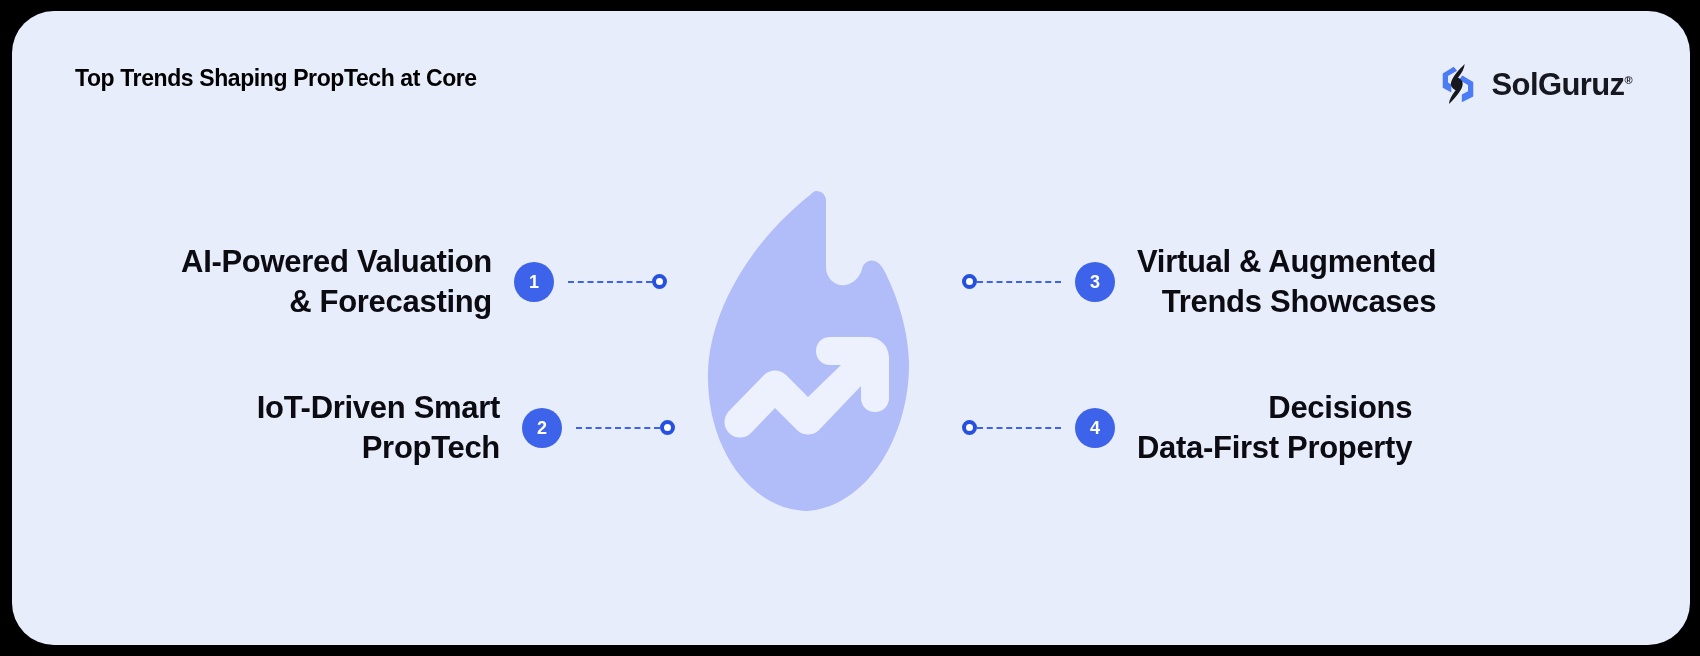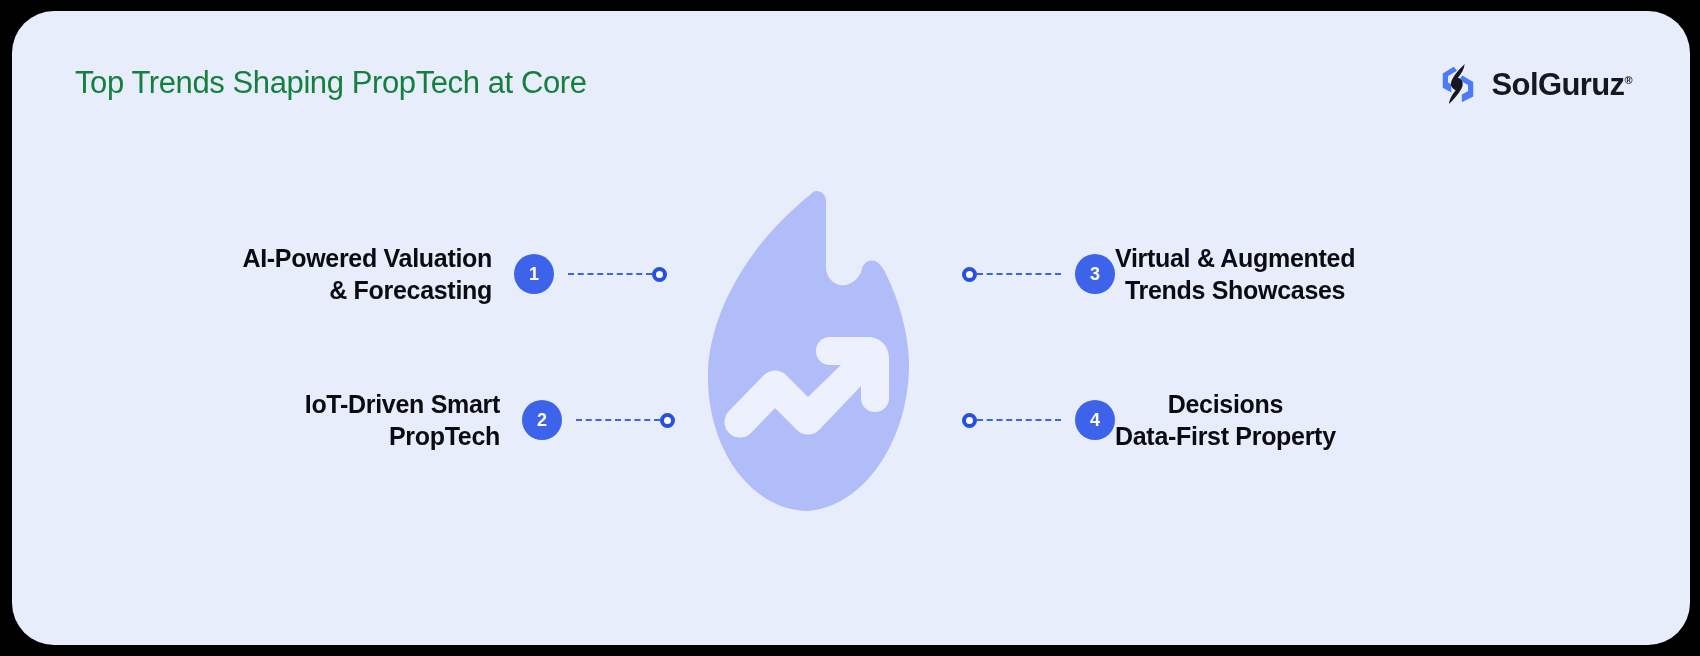--- a/index.html
+++ b/index.html
@@ -26,23 +26,23 @@
     width: 1678px;
     height: 634px;
     background: #E8EDFC;
     border-radius: 42px;
     overflow: hidden;
   }
   .title {
     position: absolute;
     left: 63px;
     top: 54px;
-    font-size: 31px;
-    font-weight: normal;
-    color: #15803d;
+    font-size: 23px;
+    font-weight: bold;
+    color: #000000;
     letter-spacing: -0.4px;
     white-space: nowrap;
   }
   
   .logo {
     position: absolute;
     right: 58px;
     top: 52px;
     display: flex;
     align-items: center;
@@ -83,28 +83,28 @@
   }
   .row-left  { justify-content: flex-end; }
   .row-right { justify-content: flex-start; }
 
   .row1-left  { left: 130px;  top: 231px; width: 525px; }
   .row2-left  { left: 138px;  top: 377px; width: 525px; }
   .row1-right { left: 950px;  top: 231px; width: 530px; }
   .row2-right { left: 950px;  top: 377px; width: 530px; }
 
   .label {
-    font-size: 25px;
+    font-size: 31px;
     font-weight: bold;
     color: #0b0b11;
     line-height: 1.28;
     letter-spacing: -0.3px;
   }
   .label-left  { text-align: right;  margin-right: 22px; }
-  .label-right { text-align: center;   }
+  .label-right { text-align: right;   margin-left: 22px; }
 
   .badge {
     flex: 0 0 auto;
     width: 40px;
     height: 40px;
     border-radius: 50%;
     background: #3D63EA;
     color: #ffffff;
     font-size: 18px;
     font-weight: bold;

